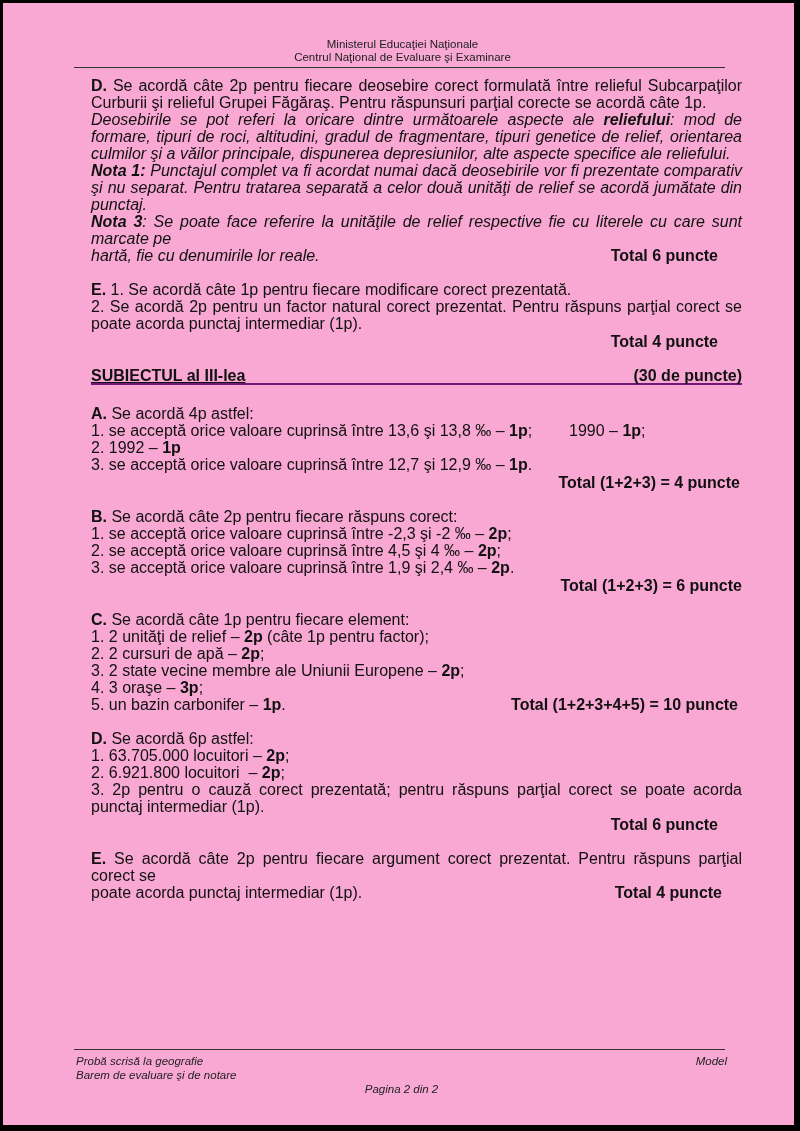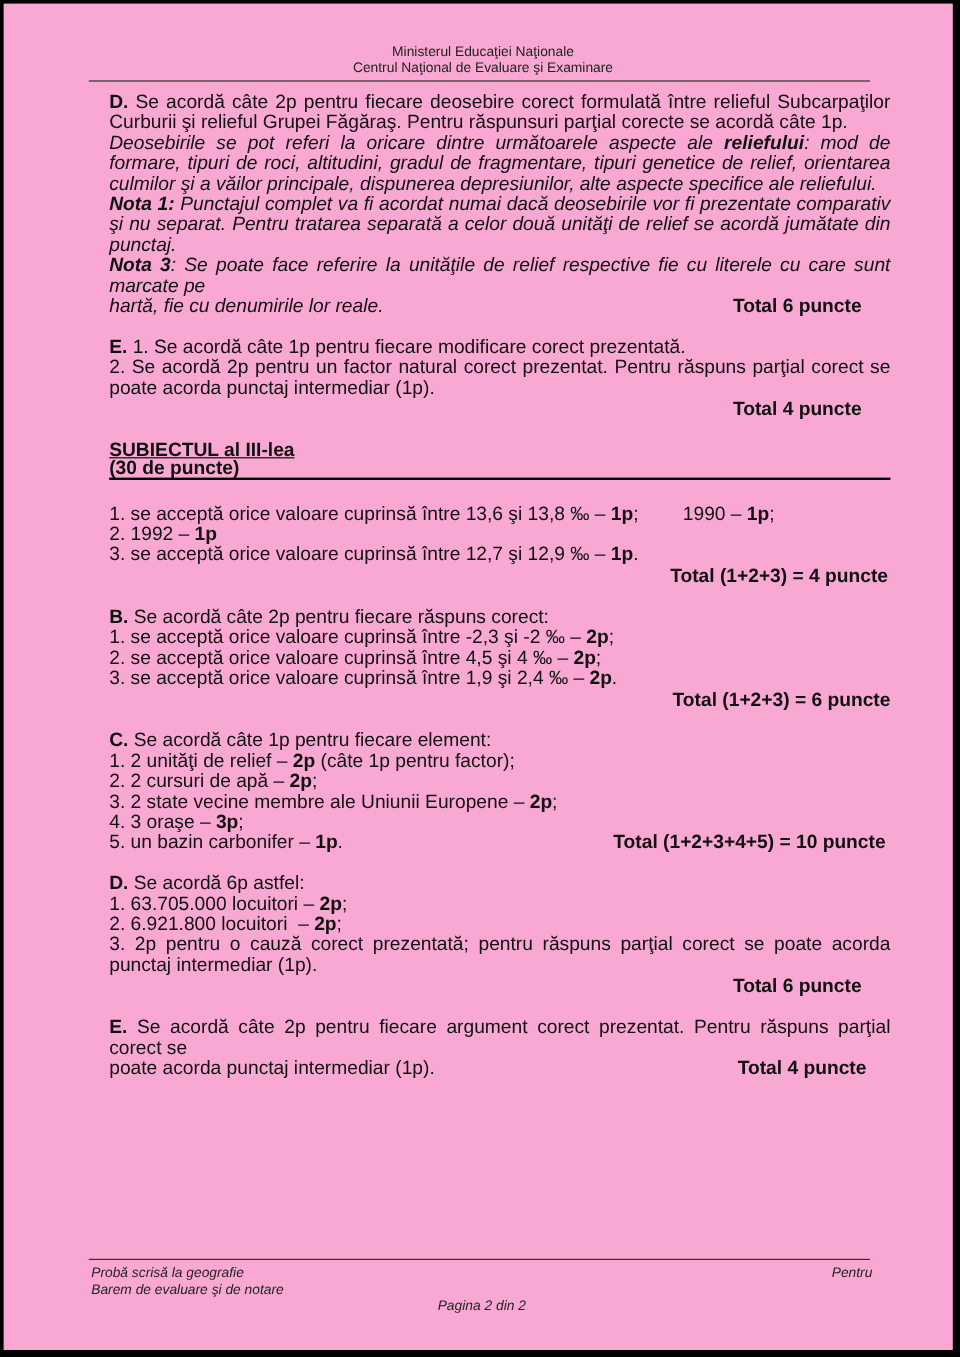--- a/index.html
+++ b/index.html
@@ -21,21 +21,21 @@
     }
     .content p { margin: 0; }
     .gap { height: 17px; }
     b { font-weight: bold; }
     .it { font-style: italic; }
     .row { display: flex; justify-content: space-between; align-items: baseline; }
     .total { font-weight: bold; text-align: right; }
     .tot-r { display: block; text-align: right; font-weight: bold; padding-right: 24px; }
     .subj {
       display: flex; justify-content: space-between; font-weight: bold;
-      border-bottom: 2px solid #000000; line-height: 15px; padding-bottom: 0px; flex-direction: column;
+      border-bottom: 2px solid #701a75; line-height: 15px; padding-bottom: 0px;
     }
     .subj span:first-child { text-decoration: underline; }
     .footer {
       position: absolute; left: 73px; width: 651px; top: 1051px;
       font-size: 11.5px; line-height: 14px; color: #222; font-style: italic;
     }
   </style>
 </head>
 <body>
 
@@ -70,20 +70,21 @@
     </div>
     <div class="gap" style="height:18px;"></div>
 
     <div class="subj">
       <span>SUBIECTUL al III-lea</span>
       <span>(30 de puncte)</span>
     </div>
     <div class="gap" style="height:20px;"></div>
 
     <div>
+      <p><b>A.</b><span> Se acordă 4p astfel:</span></p>
       <div style="position:relative;">
         <span>1. se acceptă orice valoare cuprinsă între 13,6 şi 13,8 ‰ – </span><b>1p</b><span>;</span>
         <span style="position:absolute; left:478px; top:0;"><span>1990 – </span><b>1p</b><span>;</span></span>
       </div>
       <p><span>2. 1992 – </span><b>1p</b></p>
       <p><span>3. se acceptă orice valoare cuprinsă între 12,7 şi 12,9 ‰ – </span><b>1p</b><span>.</span></p>
       <p style="margin-top:1px;">
           <span class="tot-r" style="padding-right:2px;">Total (1+2+3) = 4 puncte</span>
         </p>
     </div>
@@ -131,19 +132,19 @@
         <span class="total" style="padding-right:20px;">Total 4 puncte</span>
       </div>
     </div>
 
   </div>
 
   <div class="hline" style="top:1046px;"></div>
   <div class="footer">
     <div class="row">
       <span>Probă scrisă la geografie</span>
-      <span>Pentru</span>
+      <span>Model</span>
     </div>
     <div>Barem de evaluare şi de notare</div>
     <div style="text-align:center;">Pagina 2 din 2</div>
   </div>
 
 </div>
 
 </body></html>

